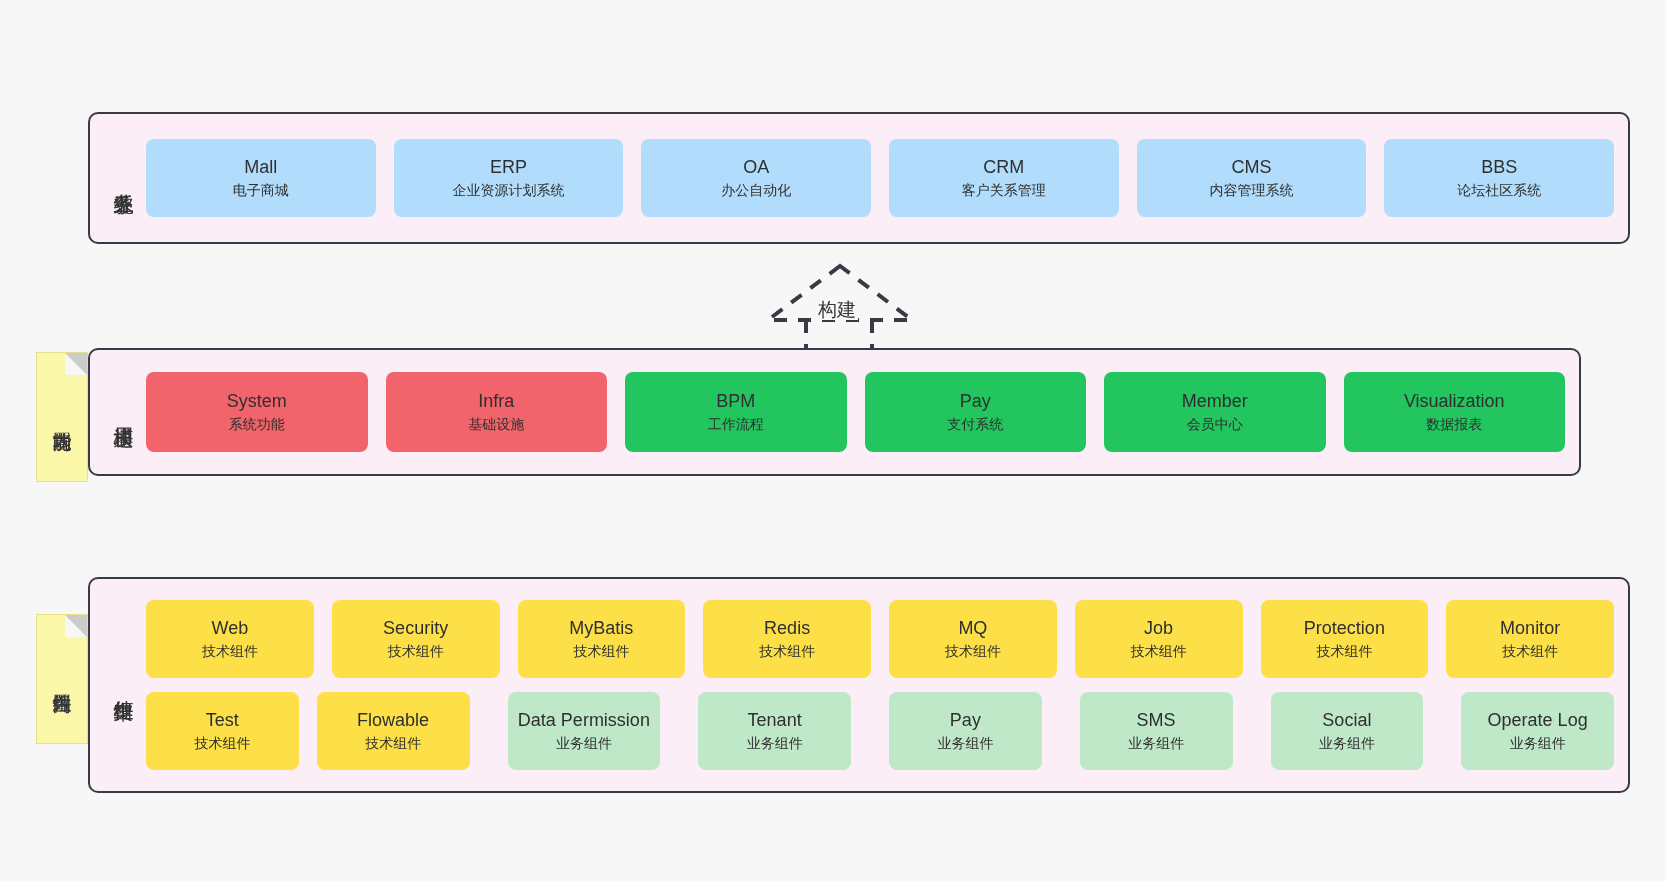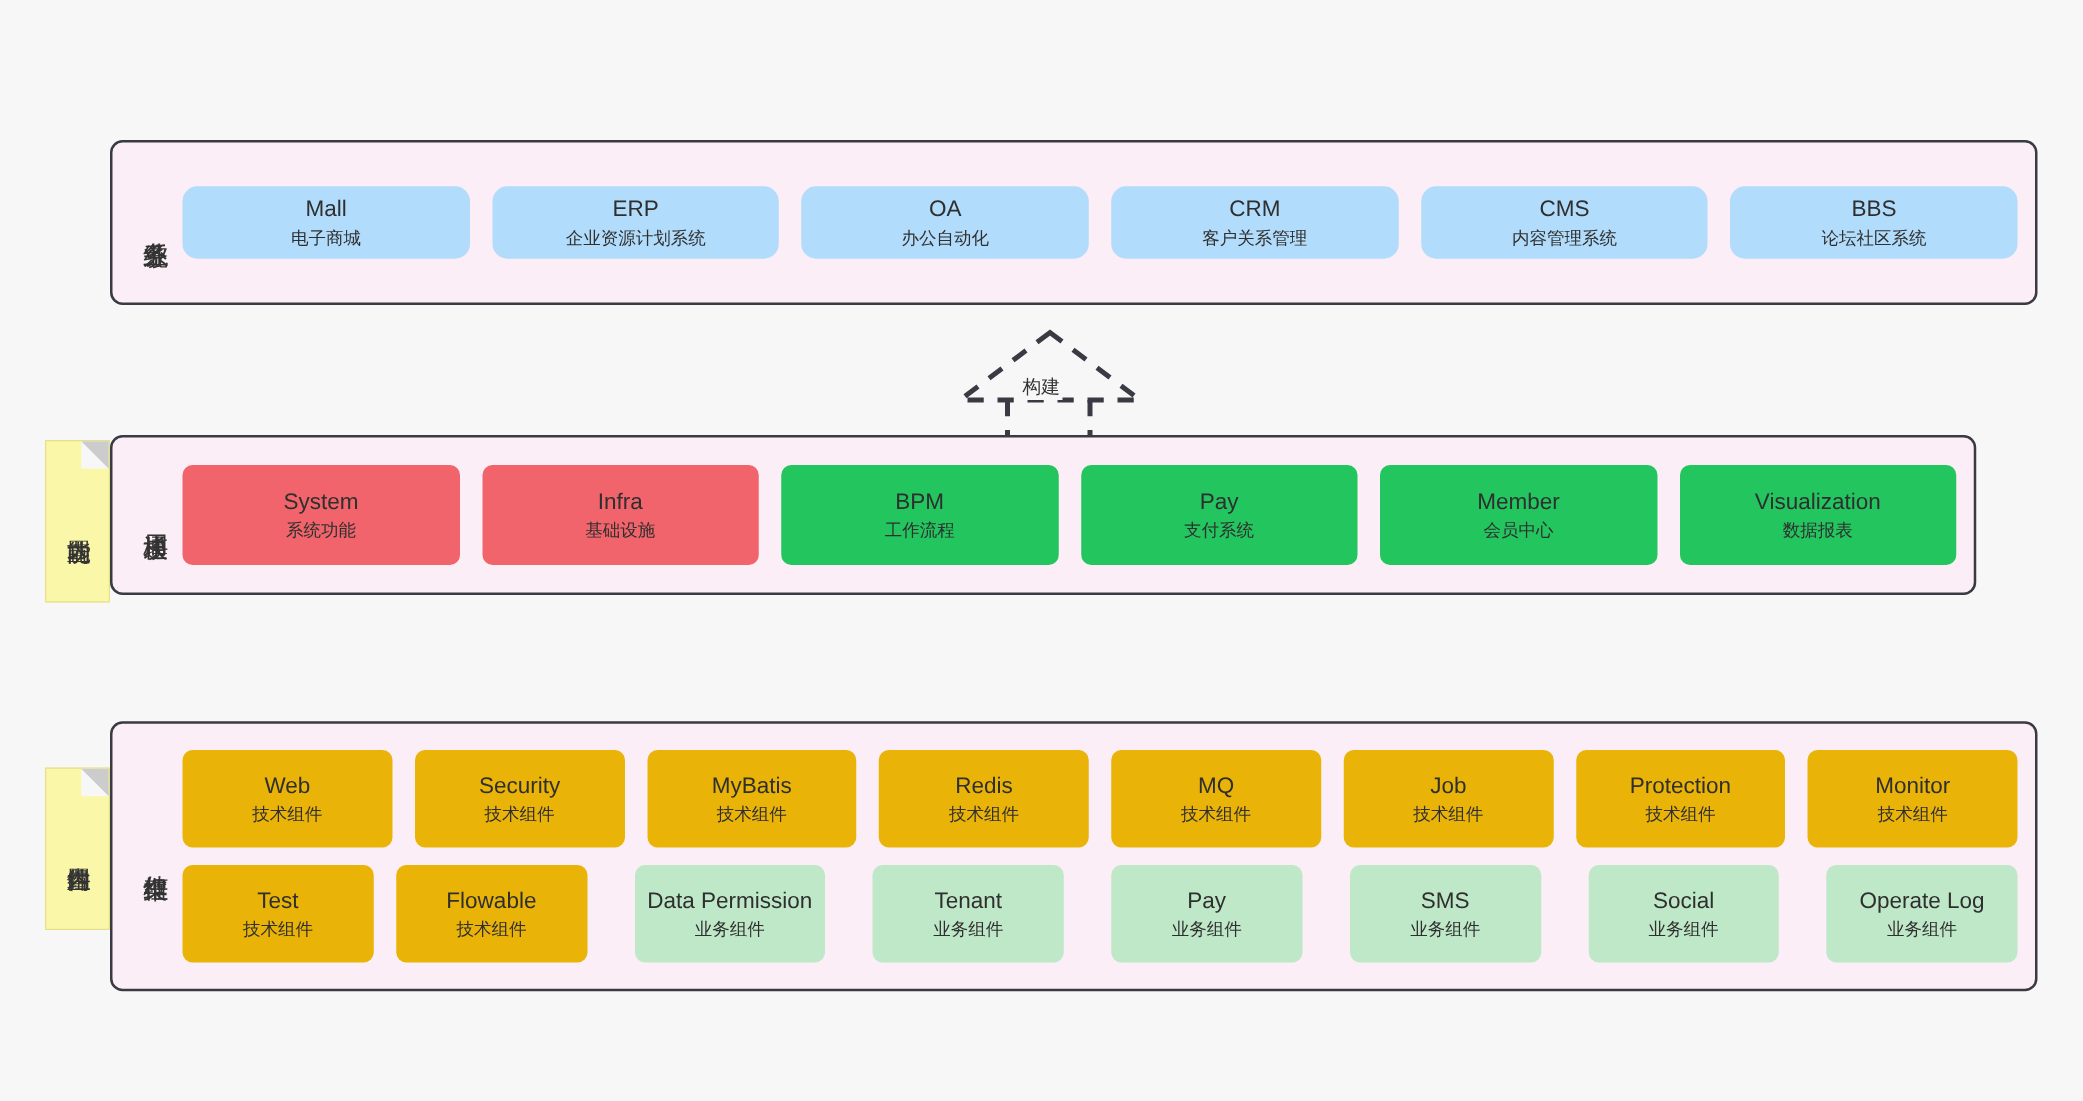--- a/index.html
+++ b/index.html
@@ -80,28 +80,28 @@
     line-height: 24px;
     color: #2f2f2f;
     word-break: break-word;
   }
   .card .cn {
     font-size: 14px;
     line-height: 23px;
     color: #2f2f2f;
   }
 
-  .h-biz   { height: 58px; border-radius: 12px; }
+  .h-biz   { height: 78px; }
   .h-mod   { height: 80px; }
   .h-comp  { height: 78px; }
 
   .c-blue       { background: #b2dcfb; }
   .c-red        { background: #f1646b; }
   .c-pink       { background: #22c55e; }
-  .c-green      { background: #eab308; }
+  .c-green      { background: #fde047; }
   .c-lightgreen { background: #bfe8c8; margin-left: 20px; }
 
   
   .note {
     position: absolute;
     background: #fbf7a8;
     border: 1px solid #e6e08a;
     box-sizing: border-box;
     display: flex;
     align-items: center;
@@ -132,21 +132,21 @@
 
   
   .connector {
     position: absolute;
     width: 160px;
     height: 92px;
   }
   .connector svg { display: block; overflow: visible; }
   .conn-label {
     position: absolute;
-    font-size: 15px;
+    font-size: 19px;
     line-height: 20px;
     color: #333333;
     background: #f7f7f7;
     padding: 0 2px;
     white-space: nowrap;
   }
 </style>
 </head>
 <body>
 

